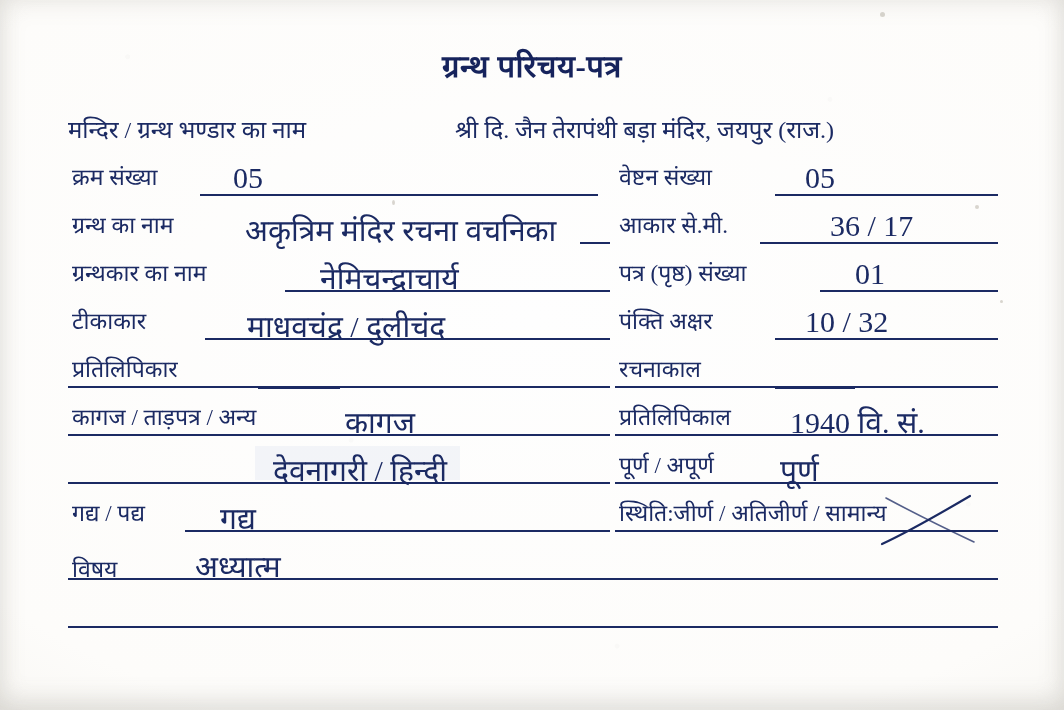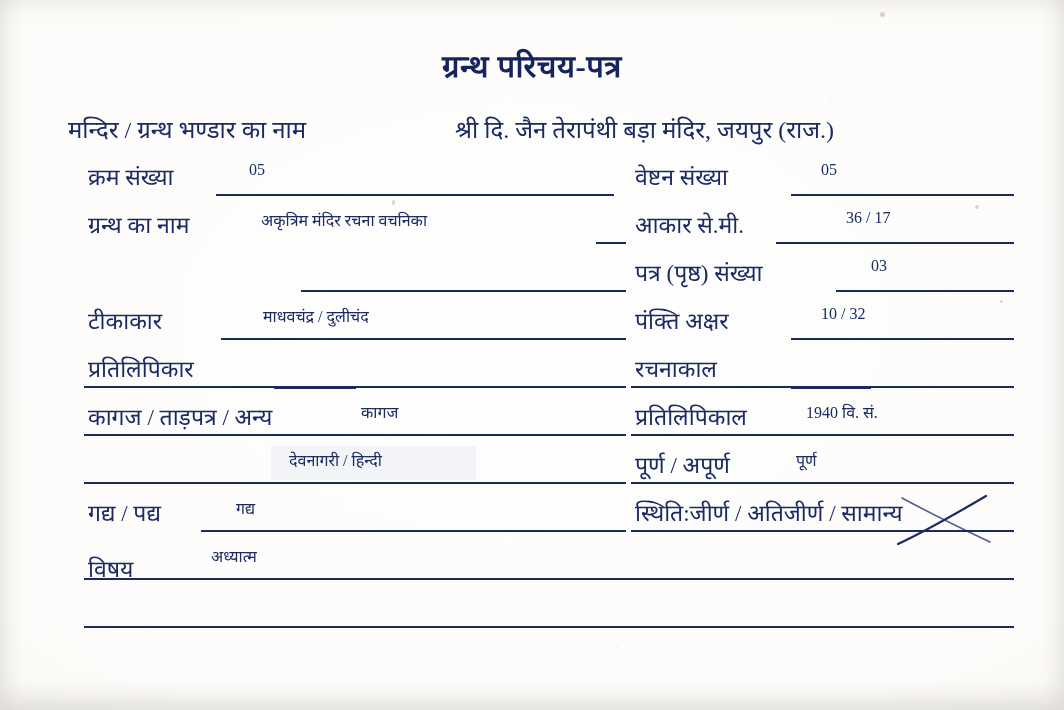--- a/index.html
+++ b/index.html
@@ -73,21 +73,21 @@
     top: 112px;
     left: 455px;
     font-size: 24px;
     color: #1b2a63;
     white-space: nowrap;
   }
 
   
   .row {
     position: absolute;
-    left: 16px;
+    left: 0;
     width: 864px;
     height: 46px;
   }
   .rule {
     position: absolute;
     height: 0;
     border-top: 2px solid #1b2a63;
     top: 34px;
   }
 
@@ -97,21 +97,21 @@
     font-size: 23px;
     color: #1b2a63;
     background: transparent;
     white-space: nowrap;
     padding: 0 4px;
     z-index: 3;
   }
   .val {
     position: absolute;
     top: 1px;
-    font-size: 16px;
+    font-size: 30px;
     color: #1b2a63;
     white-space: nowrap;
     padding: 0 5px;
     z-index: 3;
   }
   .val.num { font-family: "Liberation Serif", serif; }
 
   
   .full-rule {
     position: absolute;
@@ -169,24 +169,26 @@
     <div class="lbl" style="left:68px;">ग्रन्थ का नाम</div>
     <div class="val" style="left:240px;">अकृत्रिम मंदिर रचना वचनिका</div>
     <div class="rule" style="left:580px; width:30px;"></div>
 
     <div class="lbl" style="left:615px;">आकार से.मी.</div>
     <div class="val num" style="left:825px;">36 / 17</div>
     <div class="rule" style="left:760px; width:238px;"></div>
   </div>
 
   <div class="row" style="top:256px;">
+    <div class="lbl" style="left:68px;">ग्रन्थकार का नाम</div>
+    <div class="val" style="left:315px;">नेमिचन्द्राचार्य</div>
     <div class="rule" style="left:285px; width:325px;"></div>
 
     <div class="lbl" style="left:615px;">पत्र (पृष्ठ) संख्या</div>
-    <div class="val num" style="left:850px;">03</div>
+    <div class="val num" style="left:850px;">01</div>
     <div class="rule" style="left:820px; width:178px;"></div>
   </div>
 
   <div class="row" style="top:304px;">
     <div class="lbl" style="left:68px;">टीकाकार</div>
     <div class="val" style="left:242px;">माधवचंद्र / दुलीचंद</div>
     <div class="rule" style="left:205px; width:405px;"></div>
 
     <div class="lbl" style="left:615px;">पंक्ति अक्षर</div>
     <div class="val num" style="left:800px;">10 / 32</div>

